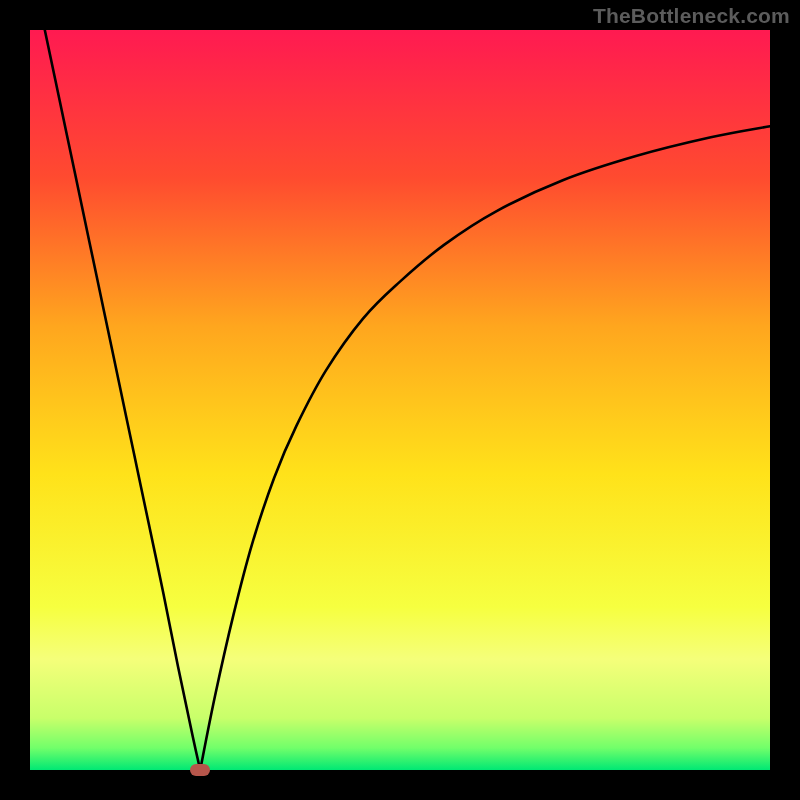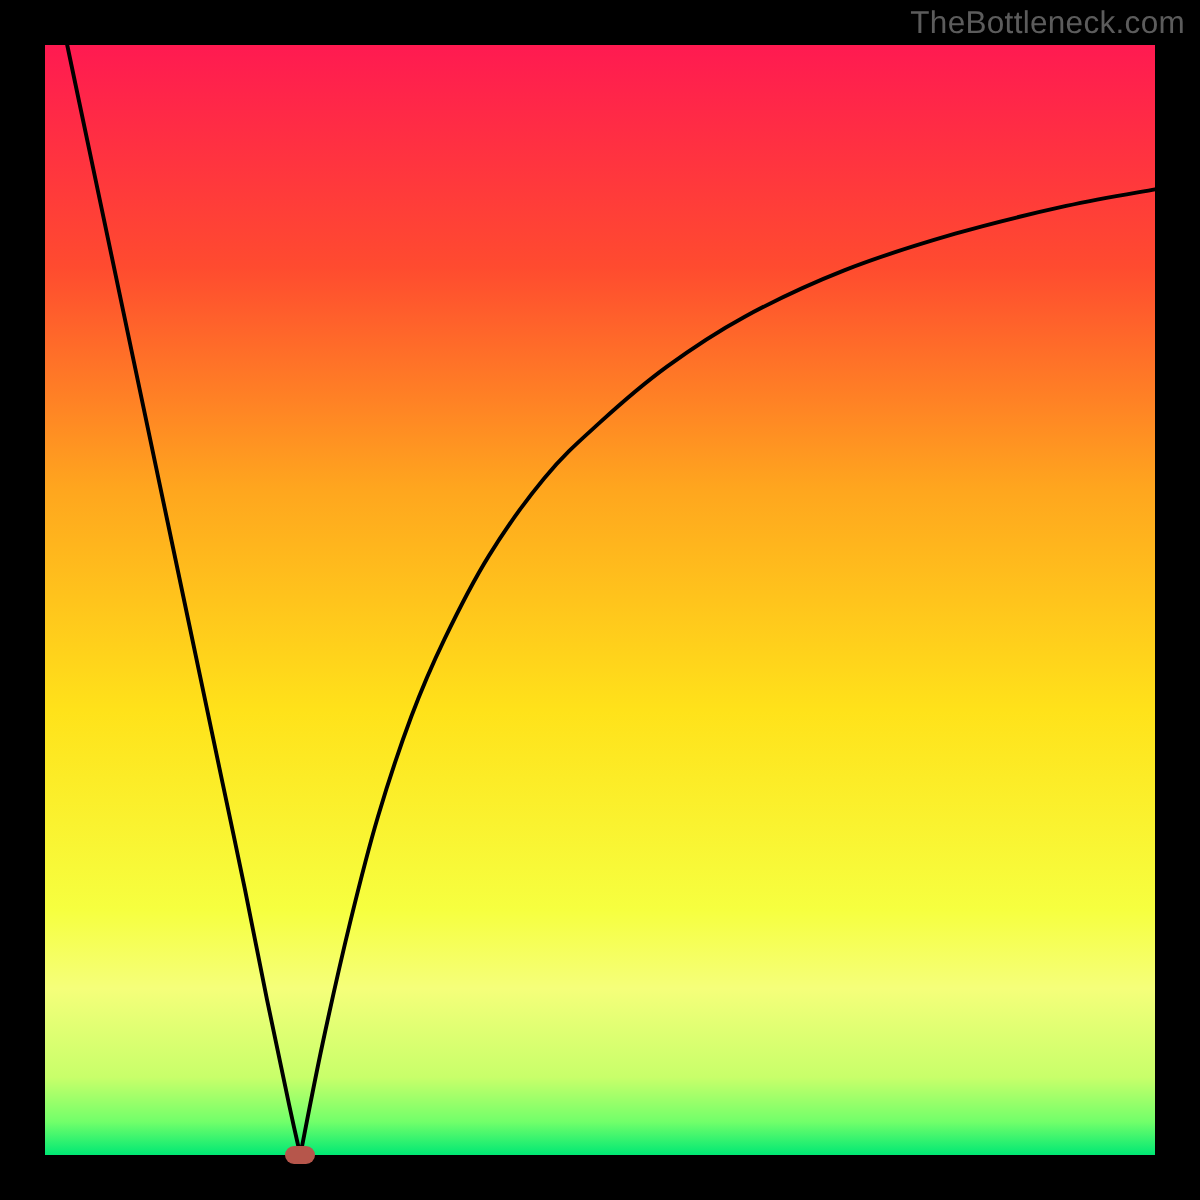--- a/index.html
+++ b/index.html
@@ -24,21 +24,21 @@
     width: 740px;
     height: 740px;
     
   }
   .watermark {
     position: absolute;
     top: 4px;
     right: 10px;
     color: #5c5c5c;
     font-size: 21px;
-    font-weight: 400;
+    font-weight: 700;
     letter-spacing: 0.2px;
   }
   svg.curve {
     position: absolute;
     left: 0;
     top: 0;
     width: 740px;
     height: 740px;
     overflow: visible;
   }

